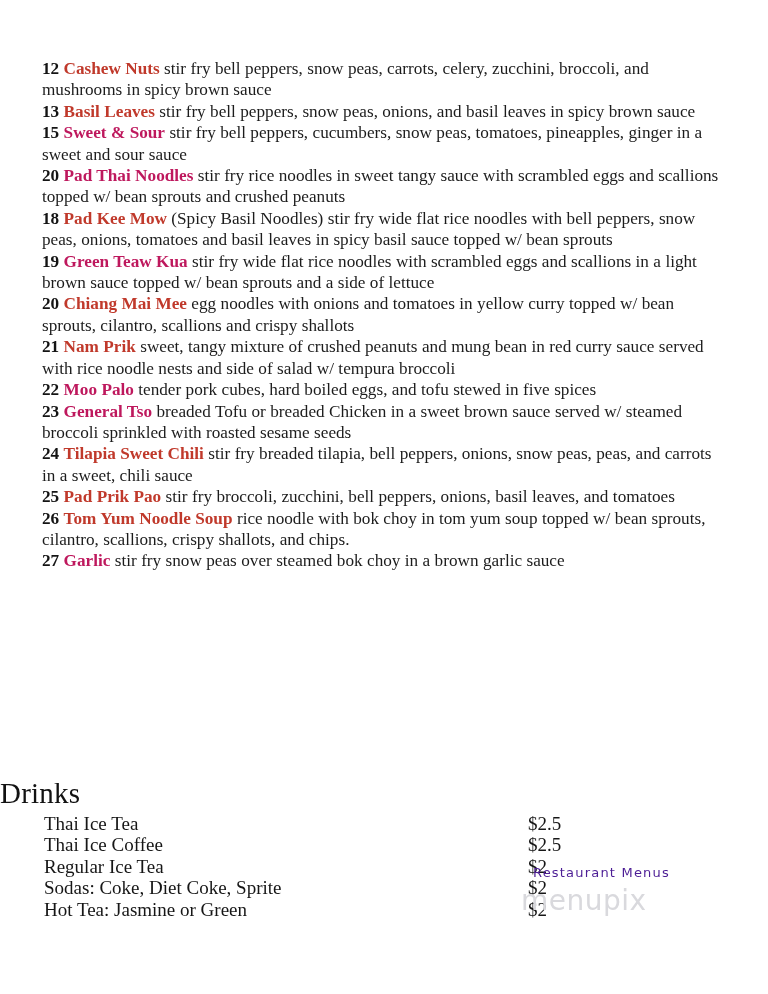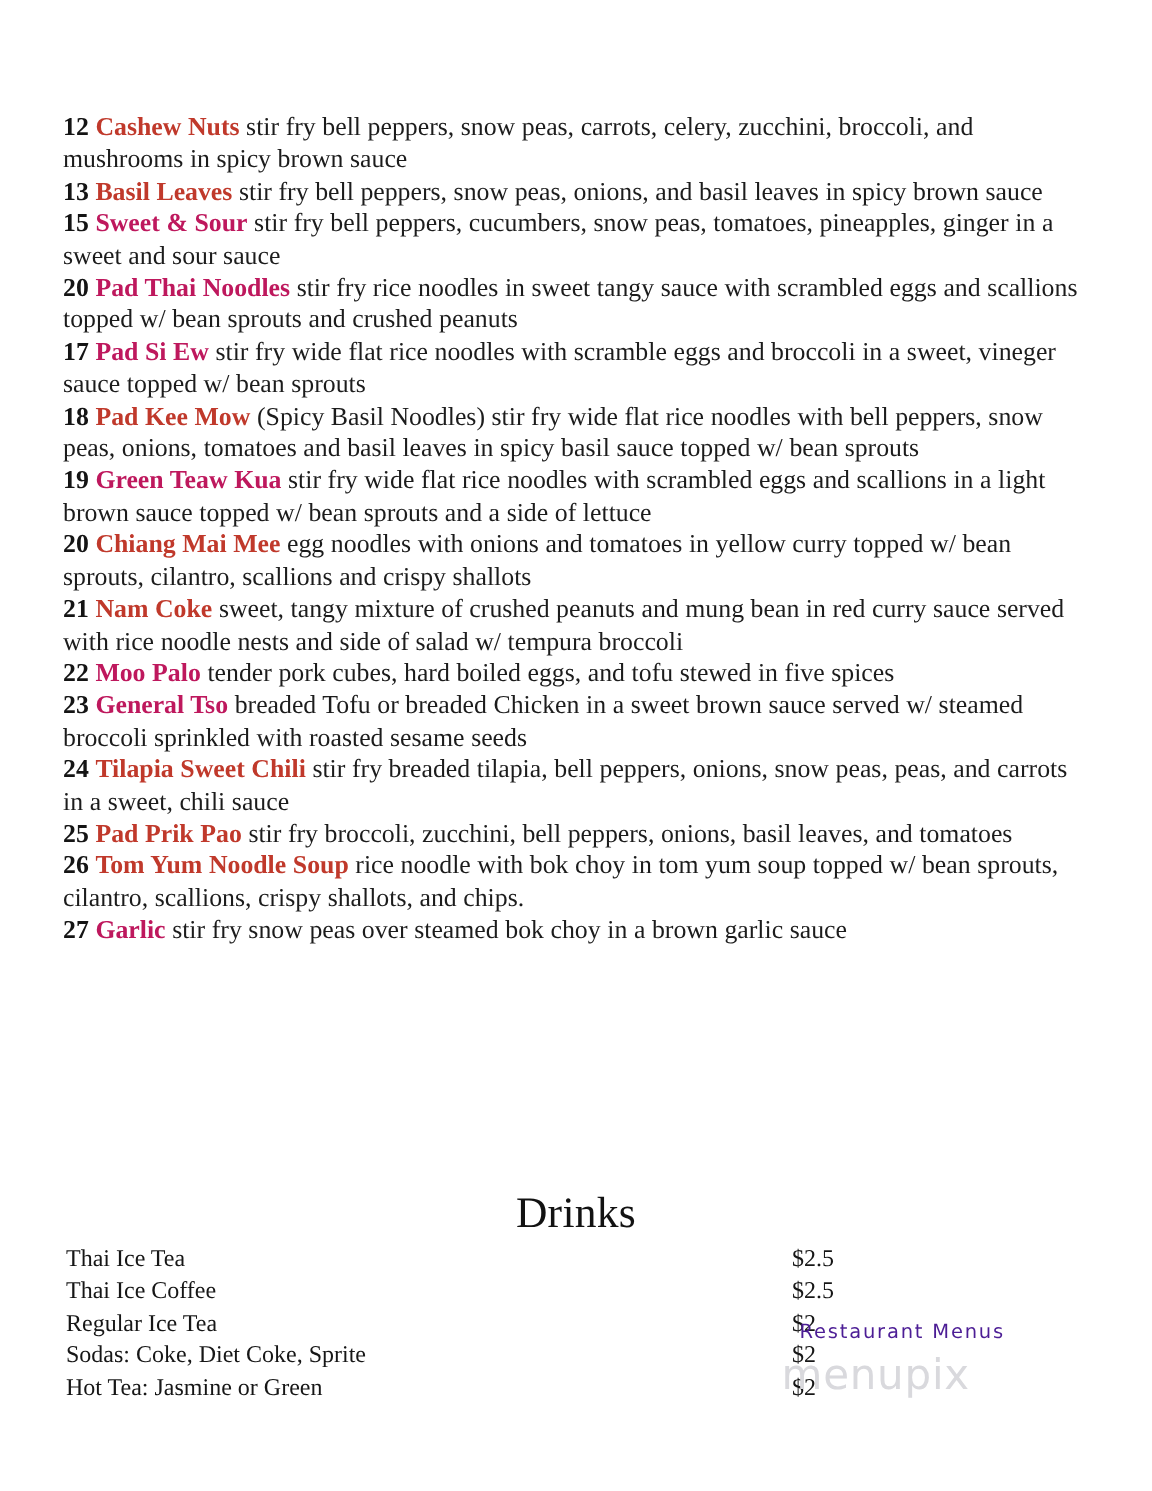--- a/index.html
+++ b/index.html
@@ -14,21 +14,21 @@
     position: relative;
     overflow: hidden;
     font-family: "Liberation Serif", "DejaVu Serif", serif;
     color: #111111;
     -webkit-font-smoothing: antialiased;
   }
 
   .page {
     position: absolute;
     left: 0;
-    top: 16px;
+    top: 0;
     width: 768px;
     height: 852px;
     background: #ffffff;
   }
 
   
   .entree-list {
     position: absolute;
     left: 42px;
     top: 58px;
@@ -60,39 +60,39 @@
     font-weight: normal;
     color: #1c1c1c;
   }
 
   
   .drinks-title {
     position: absolute;
     left: 0;
     top: 776px;
     width: 768px;
-    text-align: center;
+    text-align: left;
     font-size: 29px;
     line-height: 34px;
     font-weight: normal;
     color: #121212;
     letter-spacing: 0.2px;
   }
 
   .drinks-list {
     position: absolute;
     left: 44px;
     top: 813px;
     width: 680px;
   }
 
   .drink-row {
     display: flex;
     align-items: center;
-    font-size: 16px;
+    font-size: 19px;
     line-height: 21.4px;
     color: #161616;
   }
 
   .drink-name {
     width: 484px;
     flex: 0 0 484px;
     white-space: nowrap;
   }
 
@@ -132,25 +132,24 @@
 </head>
 <body>
 
 <div class="page">
 
   <div class="entree-list">
       <p class="entree-item"><span class="entree-num">12</span> <span class="entree-name red">Cashew Nuts</span> <span class="entree-desc">stir fry bell peppers, snow peas, carrots, celery, zucchini, broccoli, and mushrooms in spicy brown sauce</span></p>
       <p class="entree-item"><span class="entree-num">13</span> <span class="entree-name red">Basil Leaves</span> <span class="entree-desc">stir fry bell peppers, snow peas, onions, and basil leaves in spicy brown sauce</span></p>
       <p class="entree-item"><span class="entree-num">15</span> <span class="entree-name black">Sweet &amp; Sour</span> <span class="entree-desc">stir fry bell peppers, cucumbers, snow peas, tomatoes, pineapples, ginger in a sweet and sour sauce</span></p>
       <p class="entree-item"><span class="entree-num">20</span> <span class="entree-name black">Pad Thai Noodles</span> <span class="entree-desc">stir fry rice noodles in sweet tangy sauce with scrambled eggs and scallions topped w/ bean sprouts and crushed peanuts</span></p>
-      <p class="entree-item"><span class="entree-num">17</span> <span class="entree-name black">Pad Si Ew</span> <span class="entree-desc">stir fry wide flat rice noodles with scramble eggs and broccoli in a sweet, vineger sauce topped w/ bean sprouts</span></p>
       <p class="entree-item"><span class="entree-num">18</span> <span class="entree-name red">Pad Kee Mow</span> <span class="entree-desc">(Spicy Basil Noodles) stir fry wide flat rice noodles with bell peppers, snow peas, onions, tomatoes and basil leaves in spicy basil sauce topped w/ bean sprouts</span></p>
       <p class="entree-item"><span class="entree-num">19</span> <span class="entree-name black">Green Teaw Kua</span> <span class="entree-desc">stir fry wide flat rice noodles with scrambled eggs and scallions in a light brown sauce topped w/ bean sprouts and a side of lettuce</span></p>
       <p class="entree-item"><span class="entree-num">20</span> <span class="entree-name red">Chiang Mai Mee</span> <span class="entree-desc">egg noodles with onions and tomatoes in yellow curry topped w/ bean sprouts, cilantro, scallions and crispy shallots</span></p>
-      <p class="entree-item"><span class="entree-num">21</span> <span class="entree-name red">Nam Coke</span> <span class="entree-desc">sweet, tangy mixture of crushed peanuts and mung bean in red curry sauce served with rice noodle nests and side of salad w/ tempura broccoli</span></p>
+      <p class="entree-item"><span class="entree-num">21</span> <span class="entree-name red">Nam Prik</span> <span class="entree-desc">sweet, tangy mixture of crushed peanuts and mung bean in red curry sauce served with rice noodle nests and side of salad w/ tempura broccoli</span></p>
       <p class="entree-item"><span class="entree-num">22</span> <span class="entree-name black">Moo Palo</span> <span class="entree-desc">tender pork cubes, hard boiled eggs, and tofu stewed in five spices</span></p>
       <p class="entree-item"><span class="entree-num">23</span> <span class="entree-name black">General Tso</span> <span class="entree-desc">breaded Tofu or breaded Chicken in a sweet brown sauce served w/ steamed broccoli sprinkled with roasted sesame seeds</span></p>
       <p class="entree-item"><span class="entree-num">24</span> <span class="entree-name red">Tilapia Sweet Chili</span> <span class="entree-desc">stir fry breaded tilapia, bell peppers, onions, snow peas, peas, and carrots in a sweet, chili sauce</span></p>
       <p class="entree-item"><span class="entree-num">25</span> <span class="entree-name red">Pad Prik Pao</span> <span class="entree-desc">stir fry broccoli, zucchini, bell peppers, onions, basil leaves, and tomatoes</span></p>
       <p class="entree-item"><span class="entree-num">26</span> <span class="entree-name red">Tom Yum Noodle Soup</span> <span class="entree-desc">rice noodle with bok choy in tom yum soup topped w/ bean sprouts, cilantro, scallions, crispy shallots, and chips.</span></p>
       <p class="entree-item"><span class="entree-num">27</span> <span class="entree-name black">Garlic</span> <span class="entree-desc">stir fry snow peas over steamed bok choy in a brown garlic sauce</span></p>
     </div>
 
   <div class="drinks-title">Drinks</div>
 

